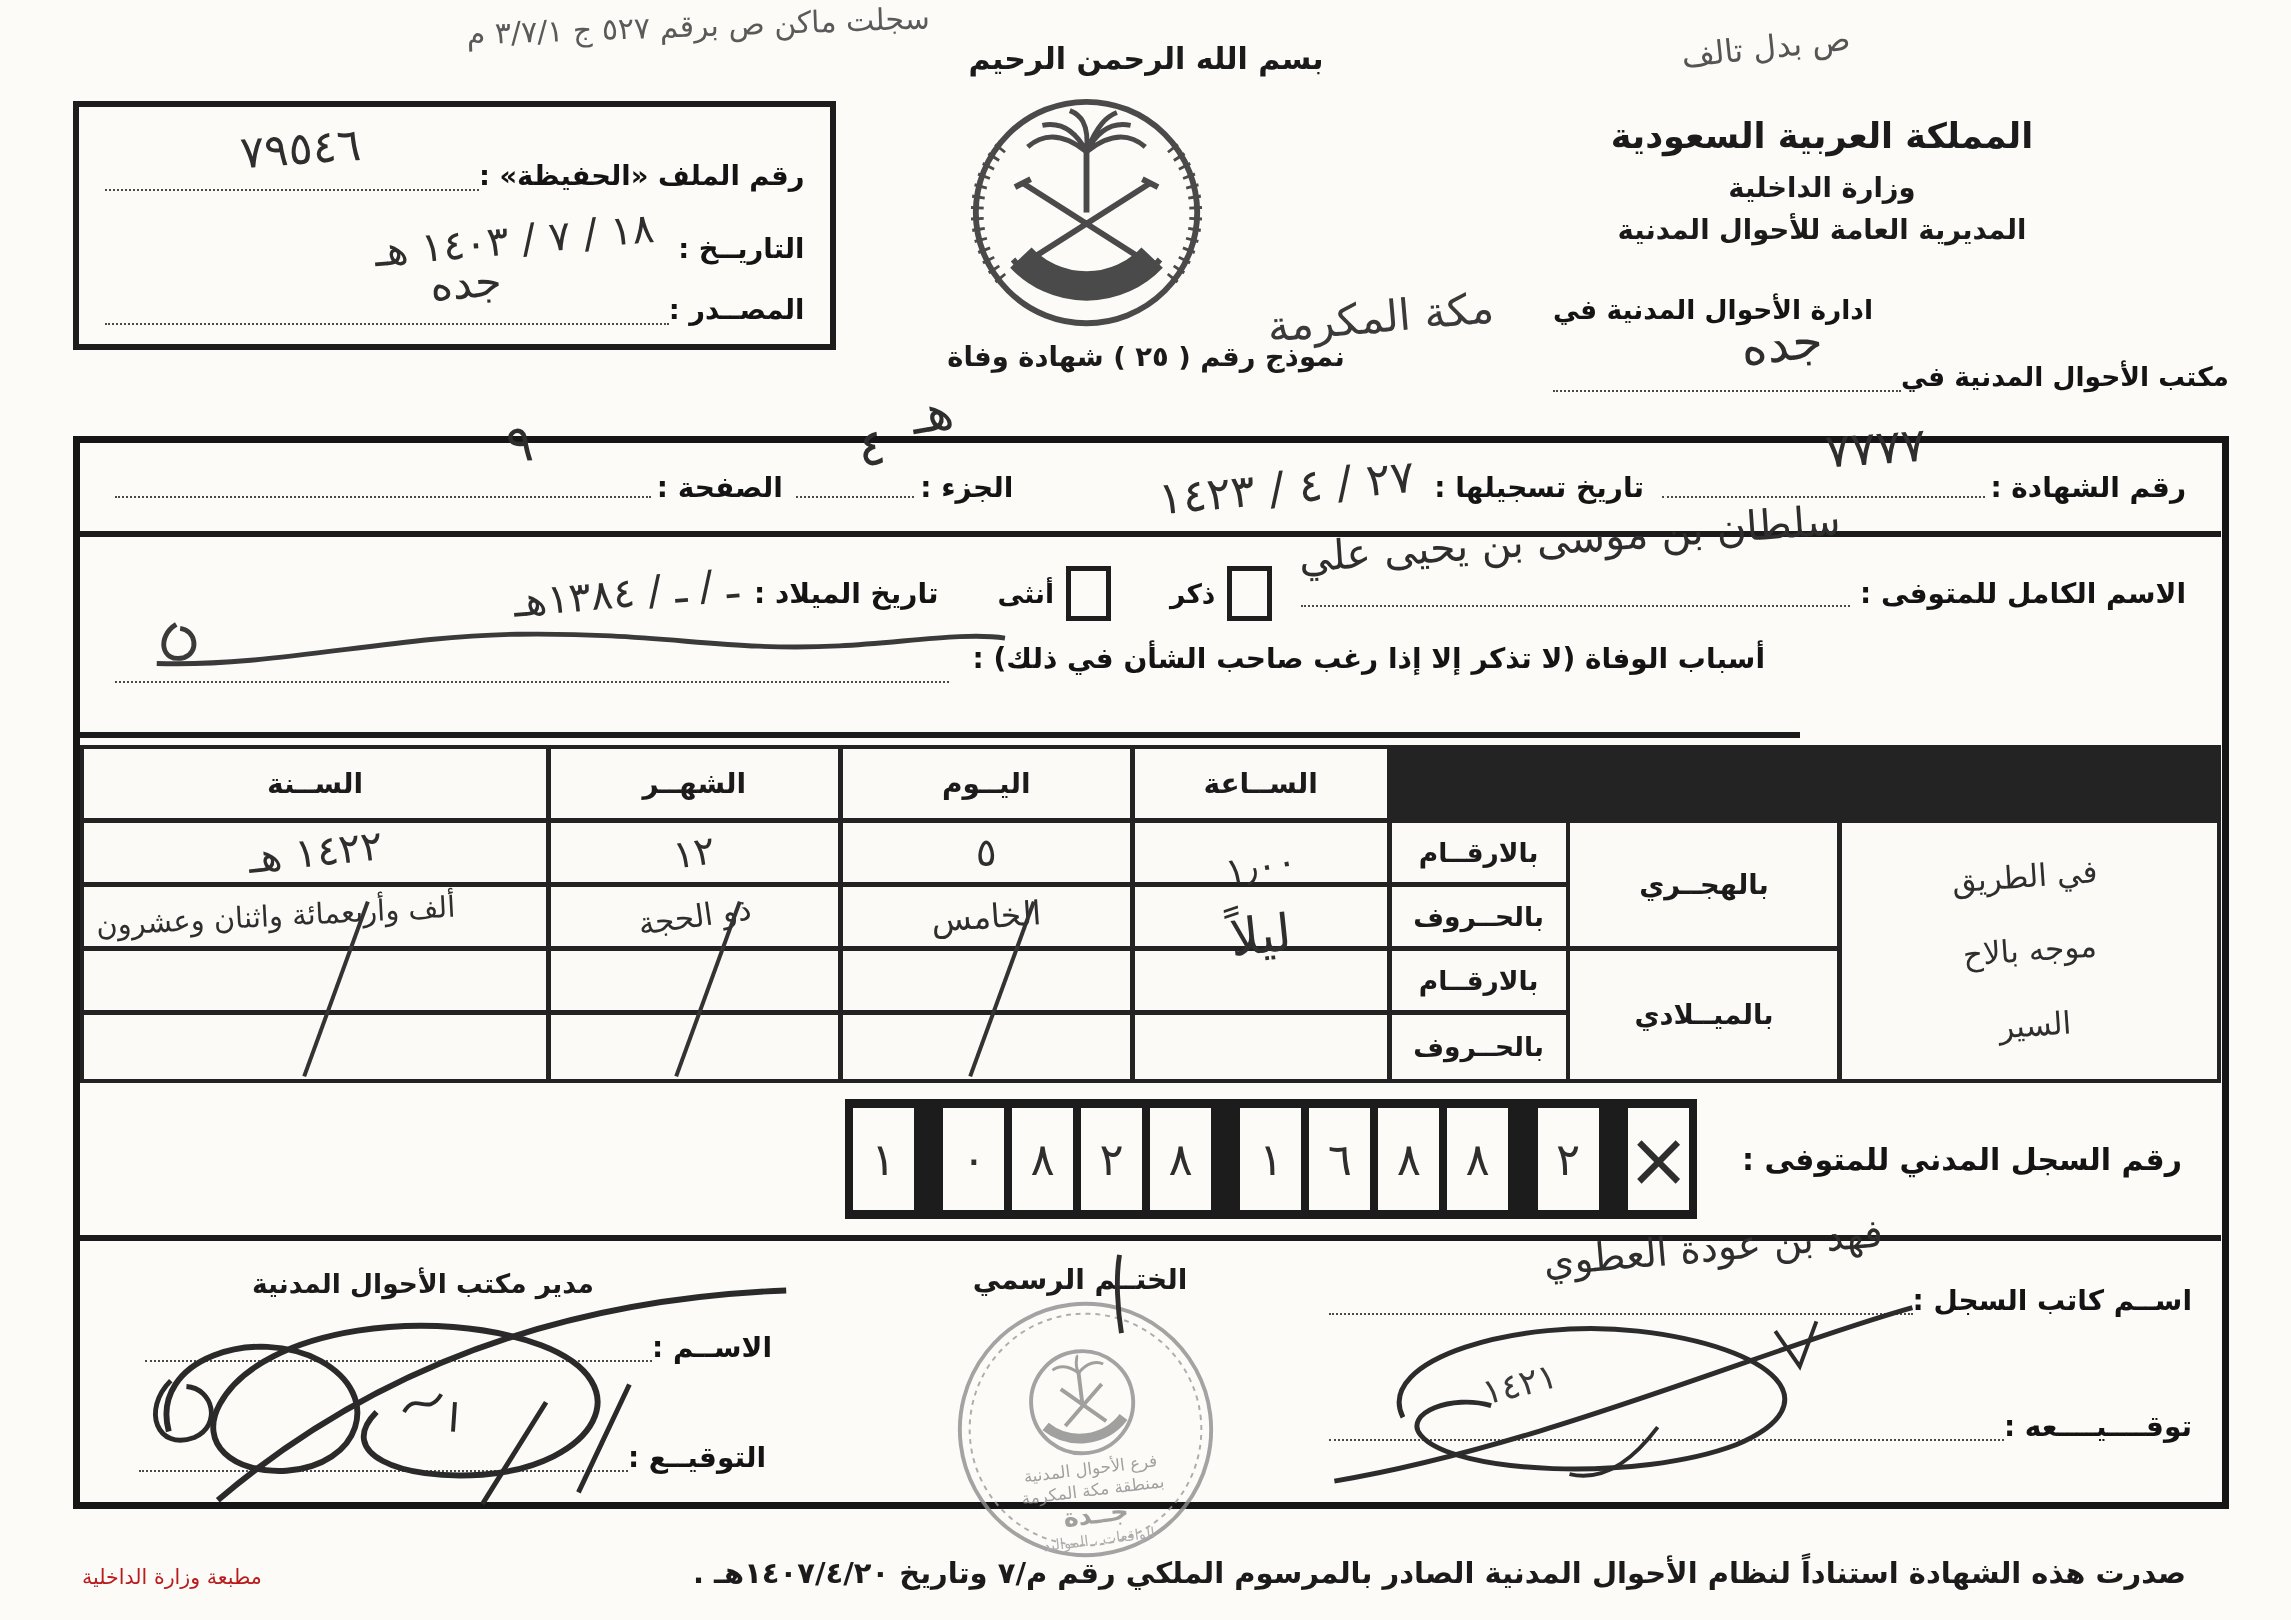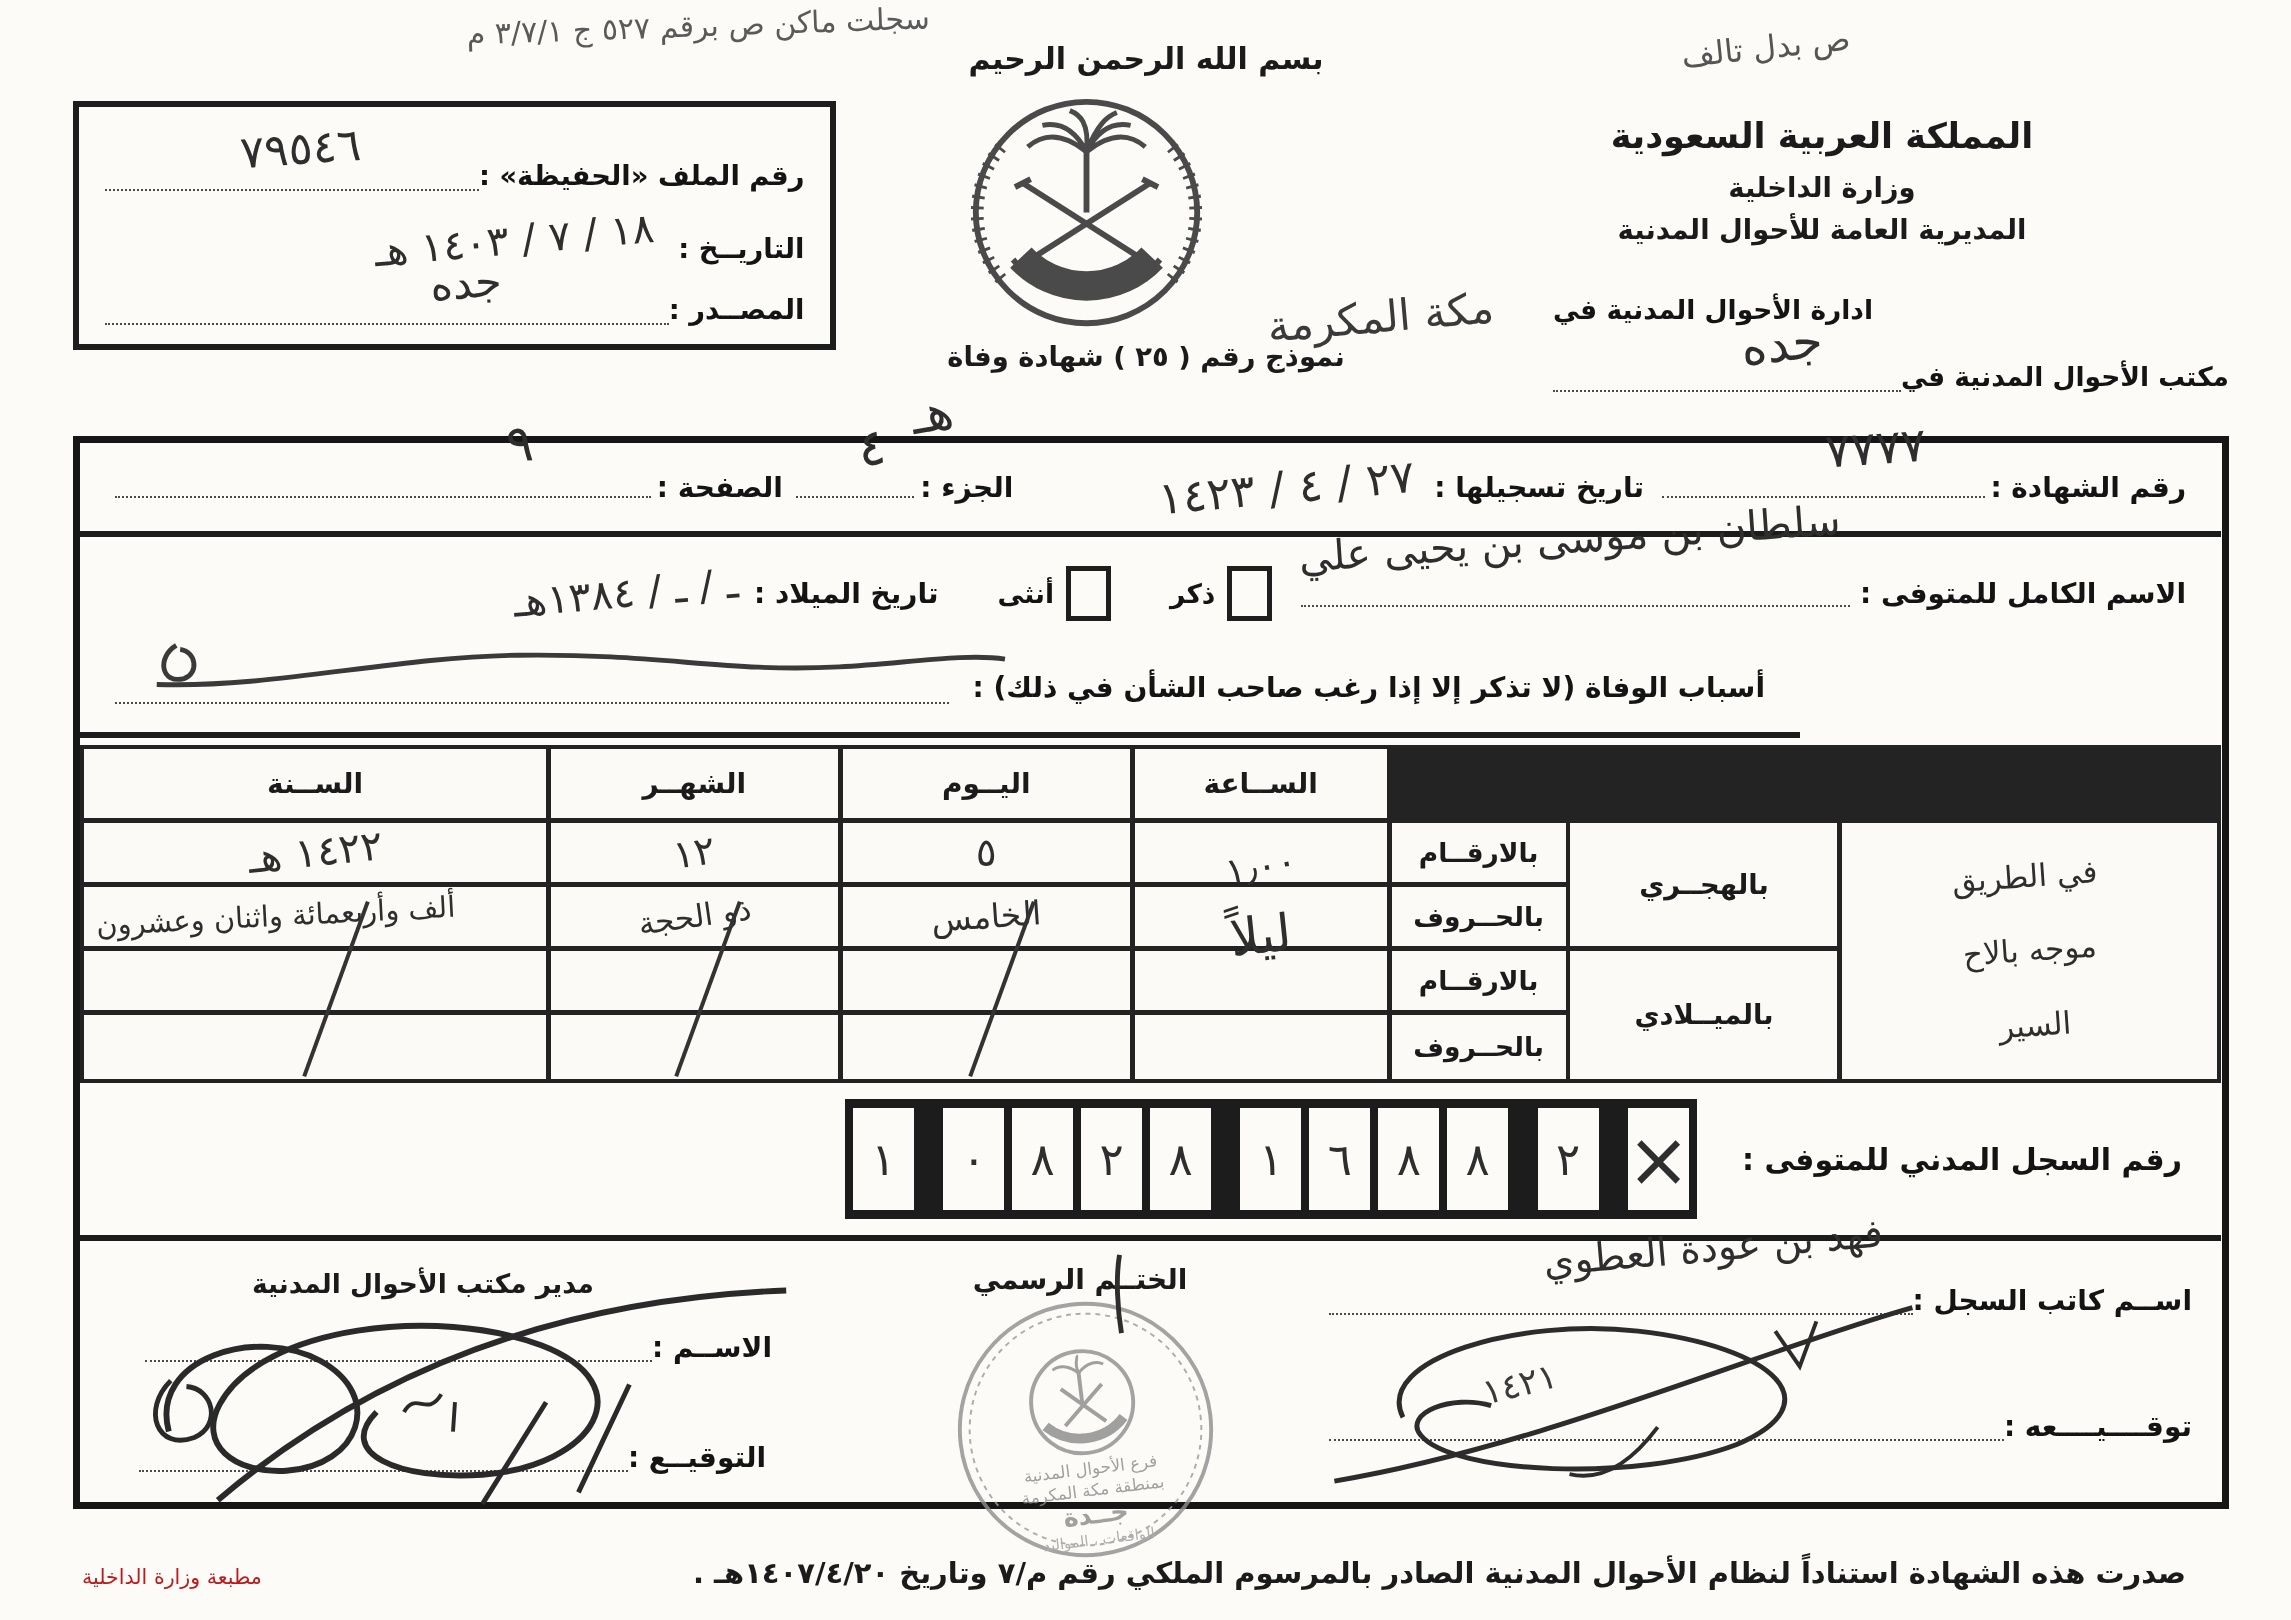--- a/index.html
+++ b/index.html
@@ -122,21 +122,21 @@
       </span>
       <span class="chk"></span>
       <span class="lbl" style="font-size:26.5px;margin:0 11.8px 0 59px;">ذكر</span>
       <span class="chk"></span>
       <span class="lbl" style="font-size:26.5px;margin:0 11.8px 0 59px;">أنثى</span>
       <span class="lbl" style="font-size:28px;">تاريخ الميلاد :</span>
       <span class="hw" style="font-size:41px;margin-right:15.7px;transform:rotate(-5deg);">ـ / ـ / ١٣٨٤هـ</span>
     </div>
 
     <div class="abs row" style="left:0;top:199px;width:1720px;height:96px;border-bottom:6.9px solid #1c1c1c;box-sizing:border-box;
-                padding:0 35px;align-items:center;gap:24px;">
+                padding:0 35px;align-items:flex-start;gap:24px;">
       <span class="lbl" style="font-size:28px;">أسباب الوفاة (لا تذكر إلا إذا رغب صاحب الشأن في ذلك) :</span>
       <span class="rel dots" style="flex:1;height:39px;margin-bottom:7.8px;">
         <svg class="abs" style="left:19.6px;top:-39px;" width="882" height="78" viewBox="0 0 900 80">
           <path d="M20 62 C 140 66 260 34 390 32 C 540 30 600 50 720 44 C 790 40 850 30 890 36" fill="none" stroke="#3a3a3a" stroke-width="5"></path>
           <path d="M40 22 C 20 34 24 62 48 56 C 64 50 60 28 44 26" fill="none" stroke="#3a3a3a" stroke-width="5"></path>
         </svg>
       </span>
     </div>
 
     <div class="abs grid" style="left:0;top:302px;width:2141px;height:338px;position:absolute;">

